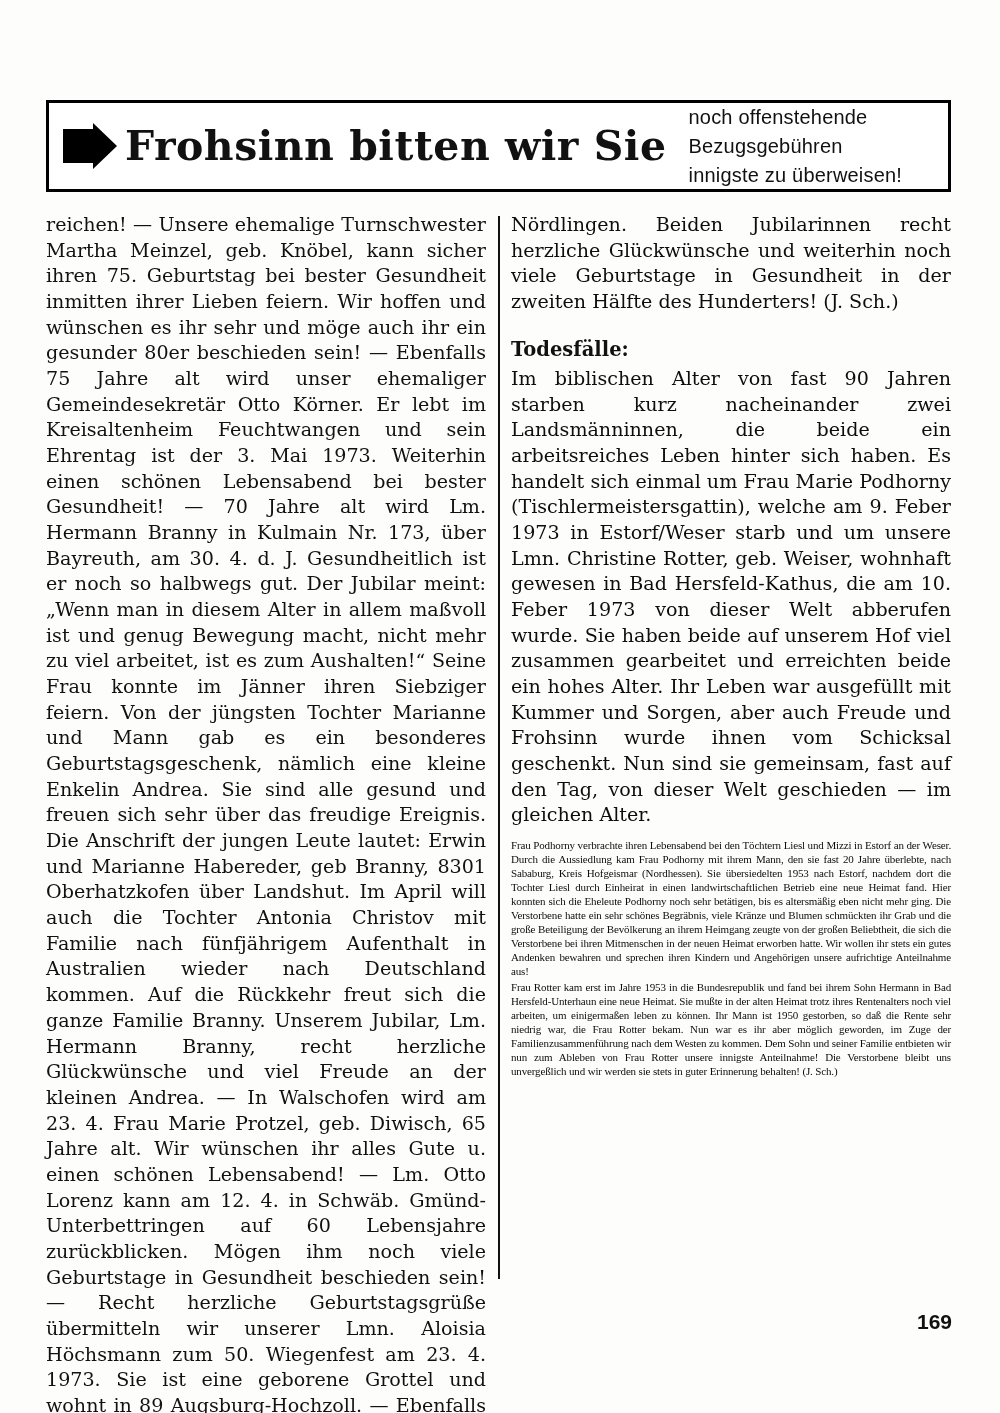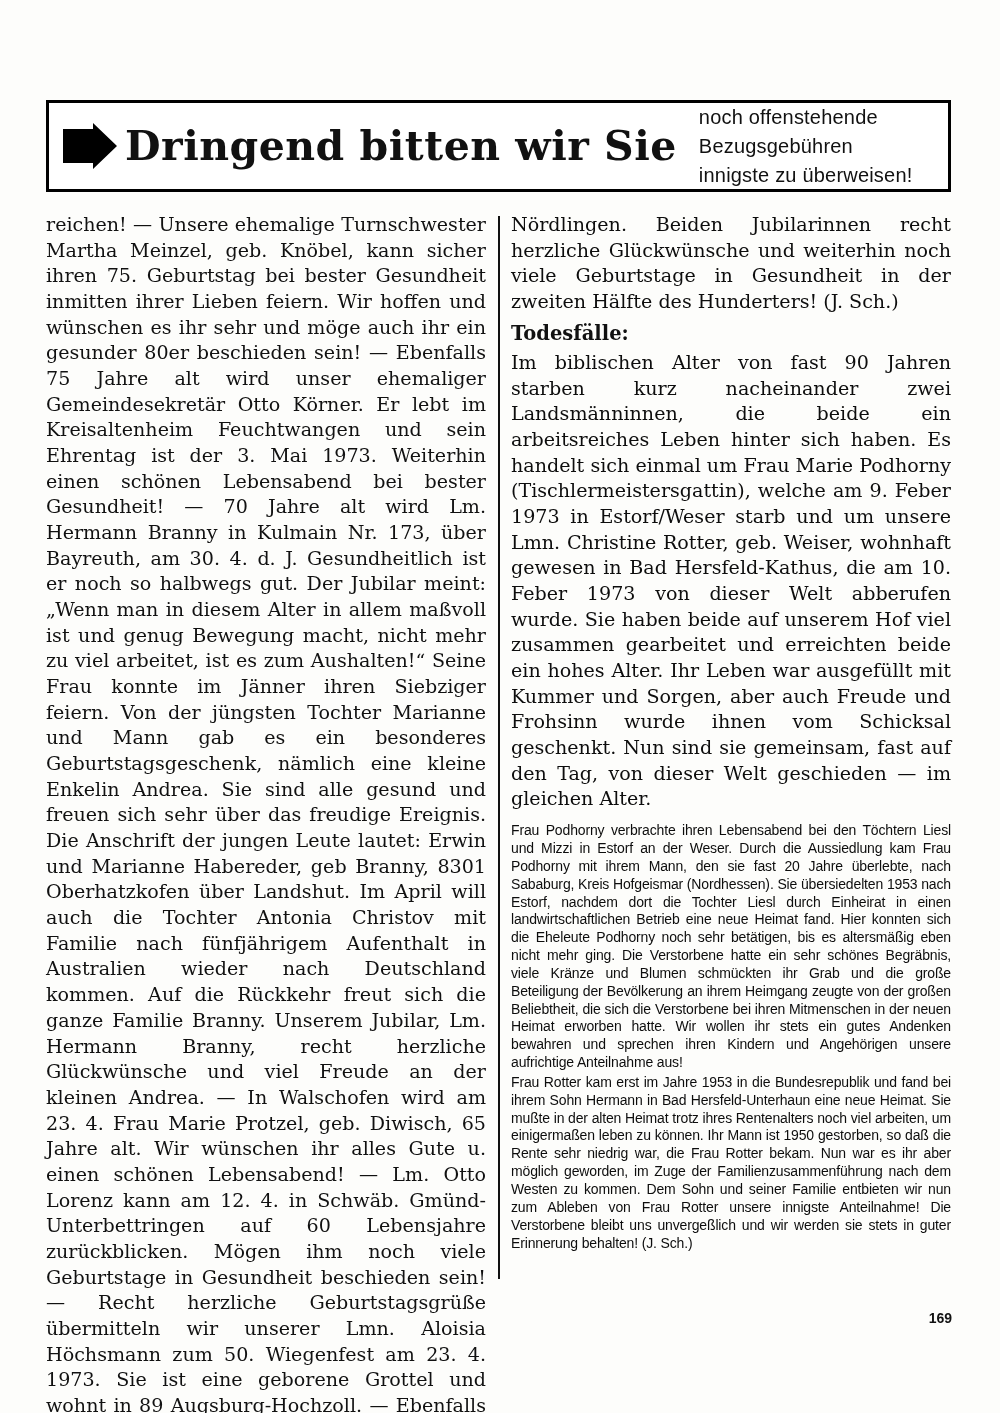--- a/index.html
+++ b/index.html
@@ -99,63 +99,63 @@
     font-size: 19.1px;
     line-height: 1.345;
     text-align: justify;
     text-justify: inter-word;
     hyphens: manual;
     color: #0d0d0d;
   }
   p.body b { font-weight: 400; }
 
   .subhead {
-    margin: 6px 0 4px 0;
+    margin: 22px 0 4px 0;
     font-family: "DejaVu Serif", serif;
     font-weight: 700;
     font-size: 19.5px;
     line-height: 1.3;
   }
 
   .small {
     margin: 10px 0 0 0;
-    font-family: Liberation Sans, sans-serif;
-    font-size: 14px;
+    font-family: Liberation Serif, serif;
+    font-size: 11px;
     line-height: 1.275;
     text-align: justify;
     letter-spacing: -0.15px;
     color: #0d0d0d;
   }
 
   .pageno {
     position: absolute;
     right: 48px;
     top: 1310px;
     font-family: "Liberation Sans", sans-serif;
     font-weight: 700;
-    font-size: 14px;
+    font-size: 21px;
     color: #111;
   }
 
   
   .col-left p.body { color: #111; }
 </style>
 </head>
 <body>
 
 <div class="page">
 
   <div class="banner">
     <div class="banner-inner">
       <span class="arrow-icon">
         <svg width="54" height="46" viewBox="0 0 54 46" xmlns="http://www.w3.org/2000/svg">
           <polygon points="0,6 30,6 30,0 54,23 30,46 30,40 0,40" fill="#000"></polygon>
         </svg>
       </span>
-      <span class="banner-title">Dringend bitten wir Sie</span>
+      <span class="banner-title">Frohsinn bitten wir Sie</span>
       <span class="banner-sub">
         <span>noch offenstehende Bezugsgebühren</span><br>
         <span>innigste zu überweisen!</span>
       </span>
     </div>
   </div>
 
   <div class="columns">
     <div class="divider"></div>
 

